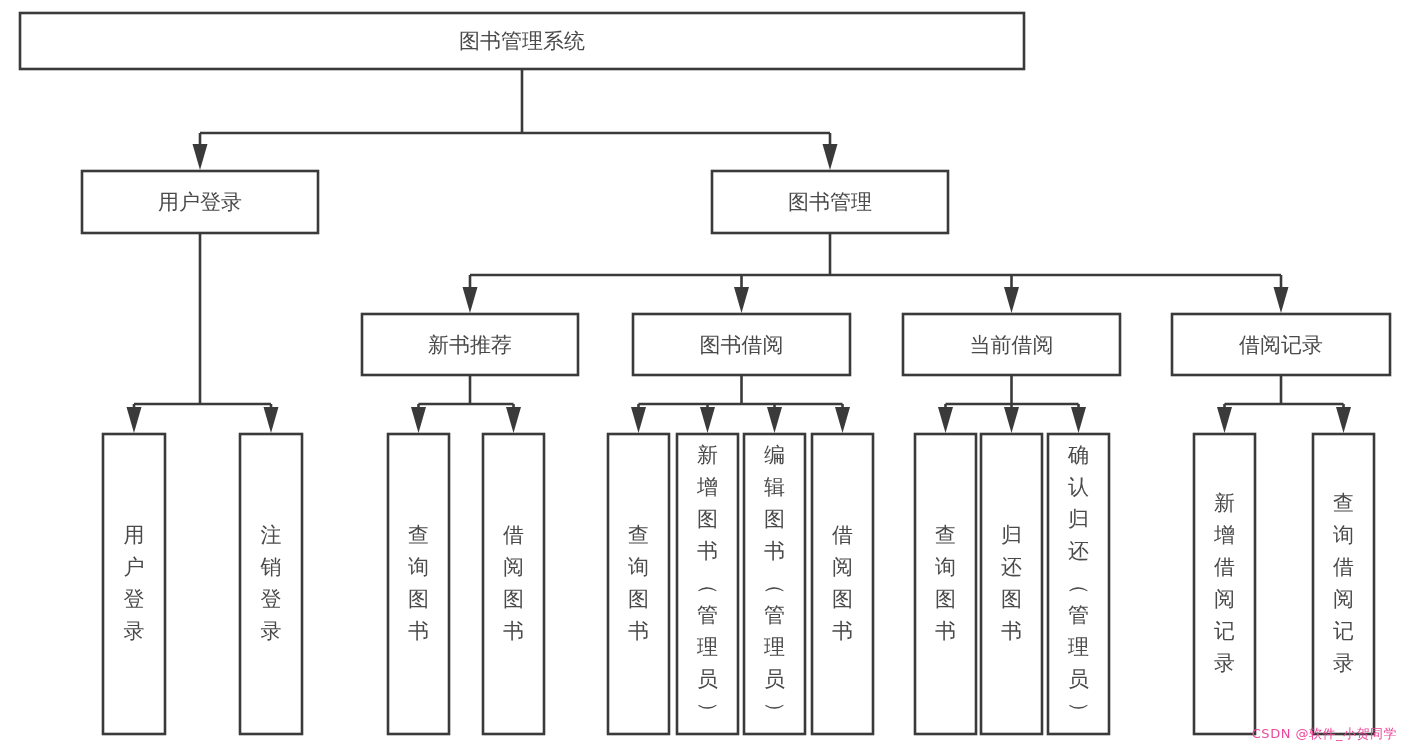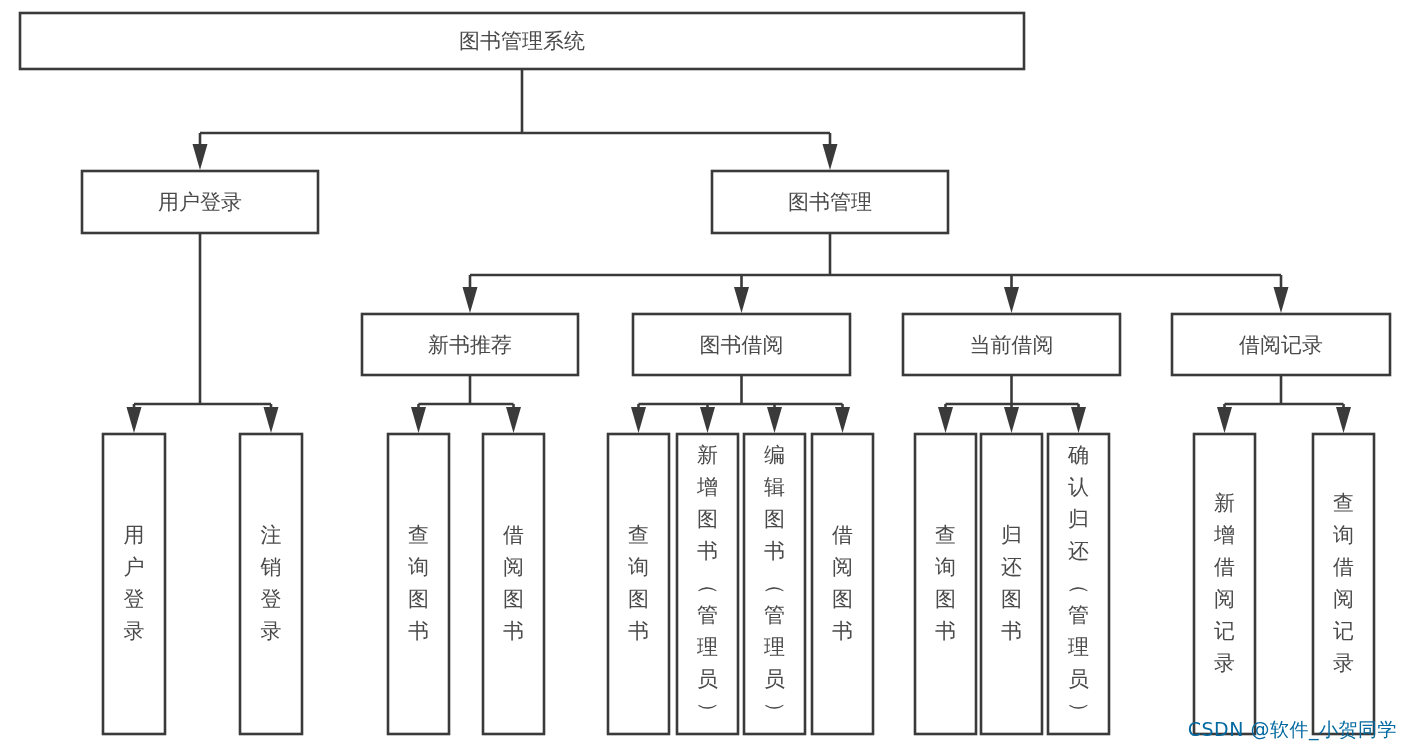--- a/index.html
+++ b/index.html
@@ -54,23 +54,23 @@
     fill: #4a4a4a;
     font-family: "DejaVu Sans", "Liberation Sans", sans-serif;
     font-size: 21px;
     text-anchor: middle;
     dominant-baseline: middle;
   }
   .watermark-text {
     position: absolute;
     right: 8px;
     bottom: 4px;
-    color: #0369a1;
+    color: #ec4899;
     font-family: "DejaVu Sans", "Liberation Sans", sans-serif;
-    font-size: 19px;
+    font-size: 13px;
     letter-spacing: 0.5px;
     white-space: nowrap;
     user-select: none;
   }
 </style>
 </head>
 <body>
 
 <div id="diagram-root">
   <svg class="diagram-canvas" viewBox="0 0 1405 747" xmlns="http://www.w3.org/2000/svg">

